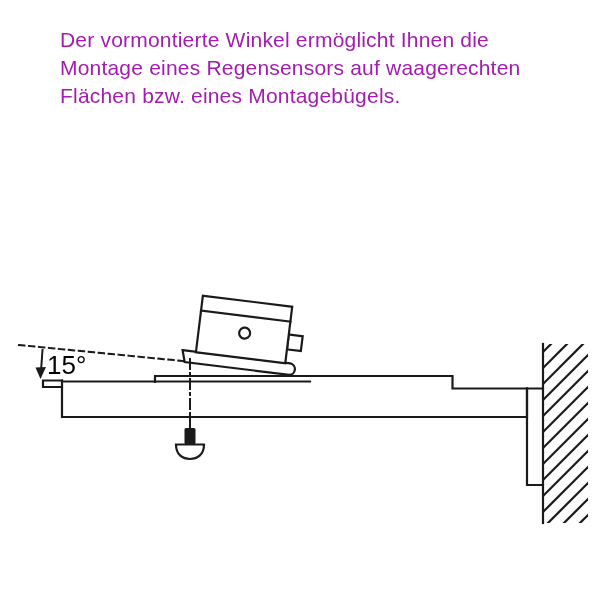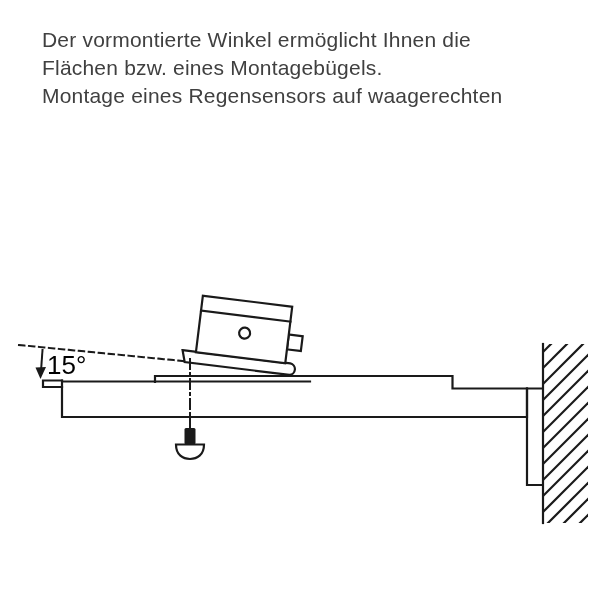--- a/index.html
+++ b/index.html
@@ -3,42 +3,42 @@
 <meta charset="utf-8">
 <style>
   html,body{margin:0;padding:0;}
   body{
     width:600px;height:600px;
     background:#ffffff;
     font-family:"Liberation Sans","DejaVu Sans",sans-serif;
     position:relative;overflow:hidden;
   }
   .caption{
-    position:absolute;left:42px;top:26px;width:520px;
-    font-size:21px;line-height:28px;color:#404040;
+    position:absolute;left:60px;top:26px;width:520px;
+    font-size:21px;line-height:28px;color:#a21caf;
     letter-spacing:0.2px;
   }
   .caption div{white-space:nowrap;}
   .figure{position:absolute;left:0;top:0;}
   .stroke{fill:none;stroke:#1a1a1a;stroke-width:2.2;stroke-linecap:square;}
   .thin{stroke-width:2;}
   .fillwhite{fill:#ffffff;stroke:#1a1a1a;stroke-width:2.2;}
   .filldark{fill:#1a1a1a;stroke:none;}
   .angle-text{
     font-family:"Liberation Sans","DejaVu Sans",sans-serif;
     font-size:26px;fill:#000;
   }
 </style>
 </head>
 <body>
 
 <div class="caption">
   <div>Der vormontierte Winkel ermöglicht Ihnen die</div>
+  <div>Montage eines Regensensors auf waagerechten</div>
   <div>Flächen bzw. eines Montagebügels.</div>
-  <div>Montage eines Regensensors auf waagerechten</div>
 </div>
 
 <svg class="figure" width="600" height="600" viewBox="0 0 600 600">
 
   <defs>
     <clipPath id="wallclip">
       <rect x="543" y="344" width="45" height="179"></rect>
     </clipPath>
   </defs>
 

